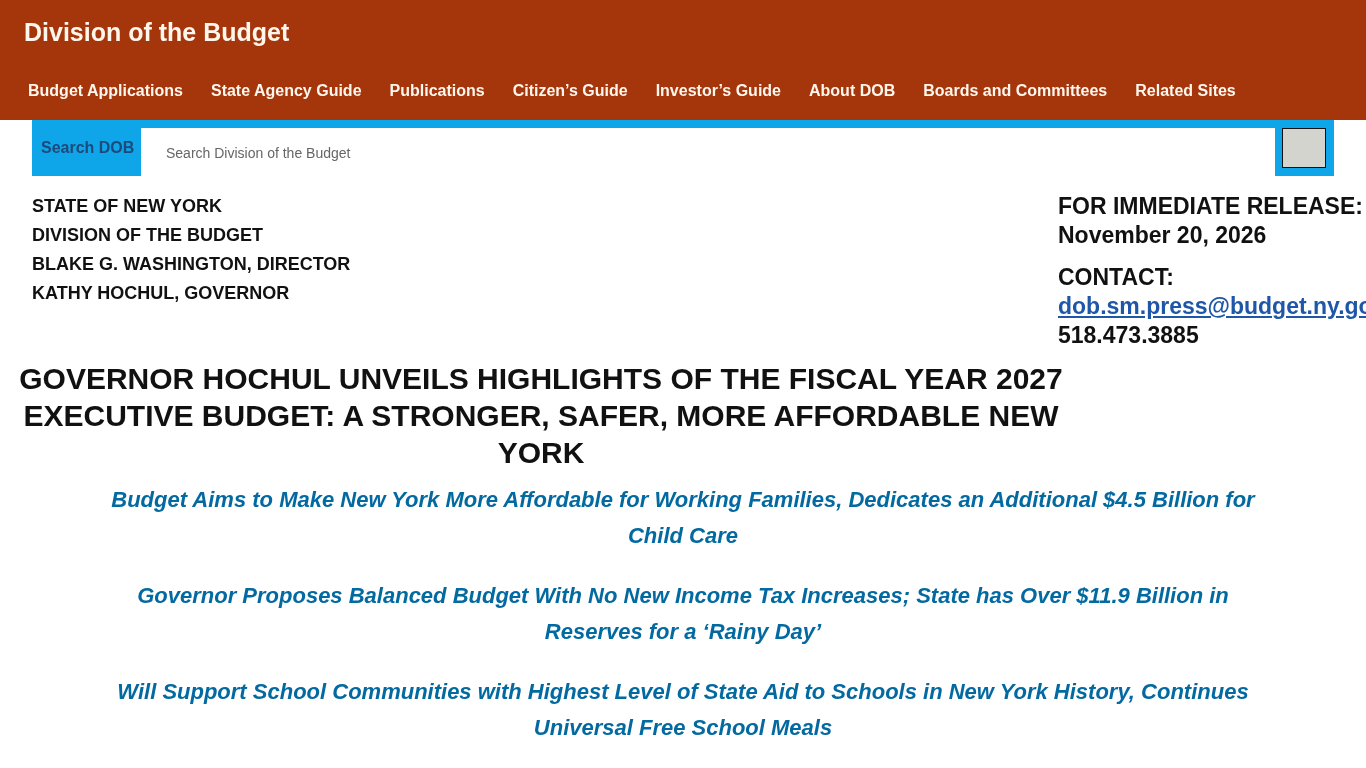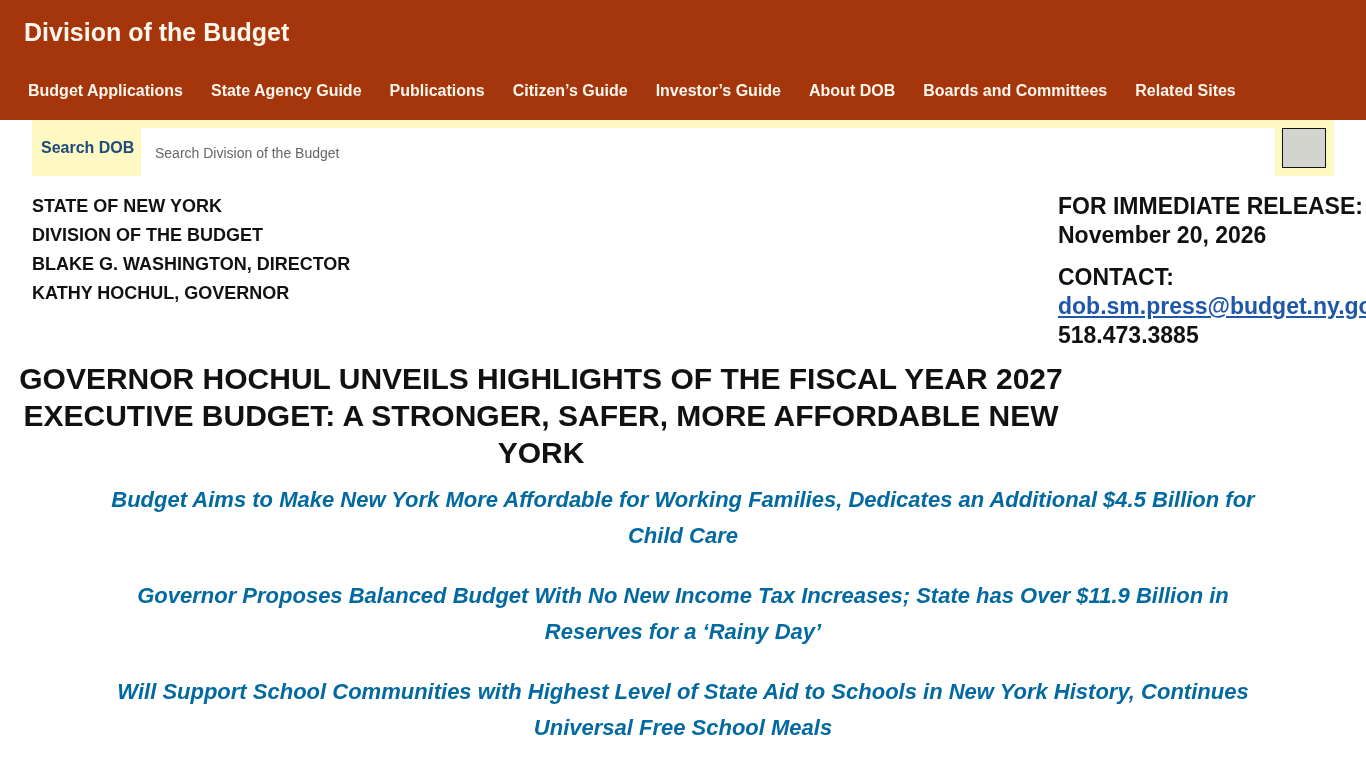--- a/index.html
+++ b/index.html
@@ -4,23 +4,23 @@
   <style>
     * { box-sizing: border-box; margin: 0; padding: 0; }
     html, body { width: 1366px; height: 768px; overflow: hidden; background: #ffffff; }
     body { font-family: "Liberation Sans", sans-serif; color: #111; position: relative; }
 
     .site-header { background: #a5360c; width: 1366px; height: 120px; position: relative; }
     .site-title { position: absolute; left: 24px; top: 18px; font-size: 25px; font-weight: bold; color: #fff6ec; }
     .nav { position: absolute; left: 14px; top: 82px; display: flex; }
     .nav a { color: #fff6ec; font-weight: bold; font-size: 16px; text-decoration: none; padding: 0 14px; white-space: nowrap; }
 
-    .search-bar { position: absolute; left: 32px; top: 120px; width: 1302px; height: 56px; background: #fef9c3; }
+    .search-bar { position: absolute; left: 32px; top: 120px; width: 1302px; height: 56px; background: #0ea5e9; }
     .search-label { position: absolute; left: 9px; top: 19px; font-size: 16px; font-weight: bold; color: #1d4a7a; }
-    .search-input { position: absolute; left: 109px; top: 8px; width: 1134px; height: 50px; border: none; background: #fff; font-family: "Liberation Sans", sans-serif; font-size: 14px; padding-left: 14px; color: #555; outline: none; }
+    .search-input { position: absolute; left: 109px; top: 8px; width: 1134px; height: 50px; border: none; background: #fff; font-family: "Liberation Sans", sans-serif; font-size: 14px; padding-left: 25px; color: #555; outline: none; }
     .search-input::placeholder { color: #666; }
     .search-btn { position: absolute; left: 1250px; top: 8px; width: 44px; height: 40px; background: #d4d4cf; border: 1.5px solid #111; }
 
     .left-info { position: absolute; left: 32px; top: 192px; font-weight: bold; font-size: 18px; line-height: 29px; color: #111; }
     .right-info { position: absolute; left: 1058px; top: 192px; font-weight: bold; font-size: 23px; line-height: 29px; color: #111; }
     .right-info .gap { height: 13px; }
     .right-info a { color: #1f57a8; text-decoration: underline; }
 
     .headline { position: absolute; left: 0; top: 360px; width: 1082px; text-align: center; font-size: 30px; font-weight: bold; line-height: 37px; color: #111; }
 

